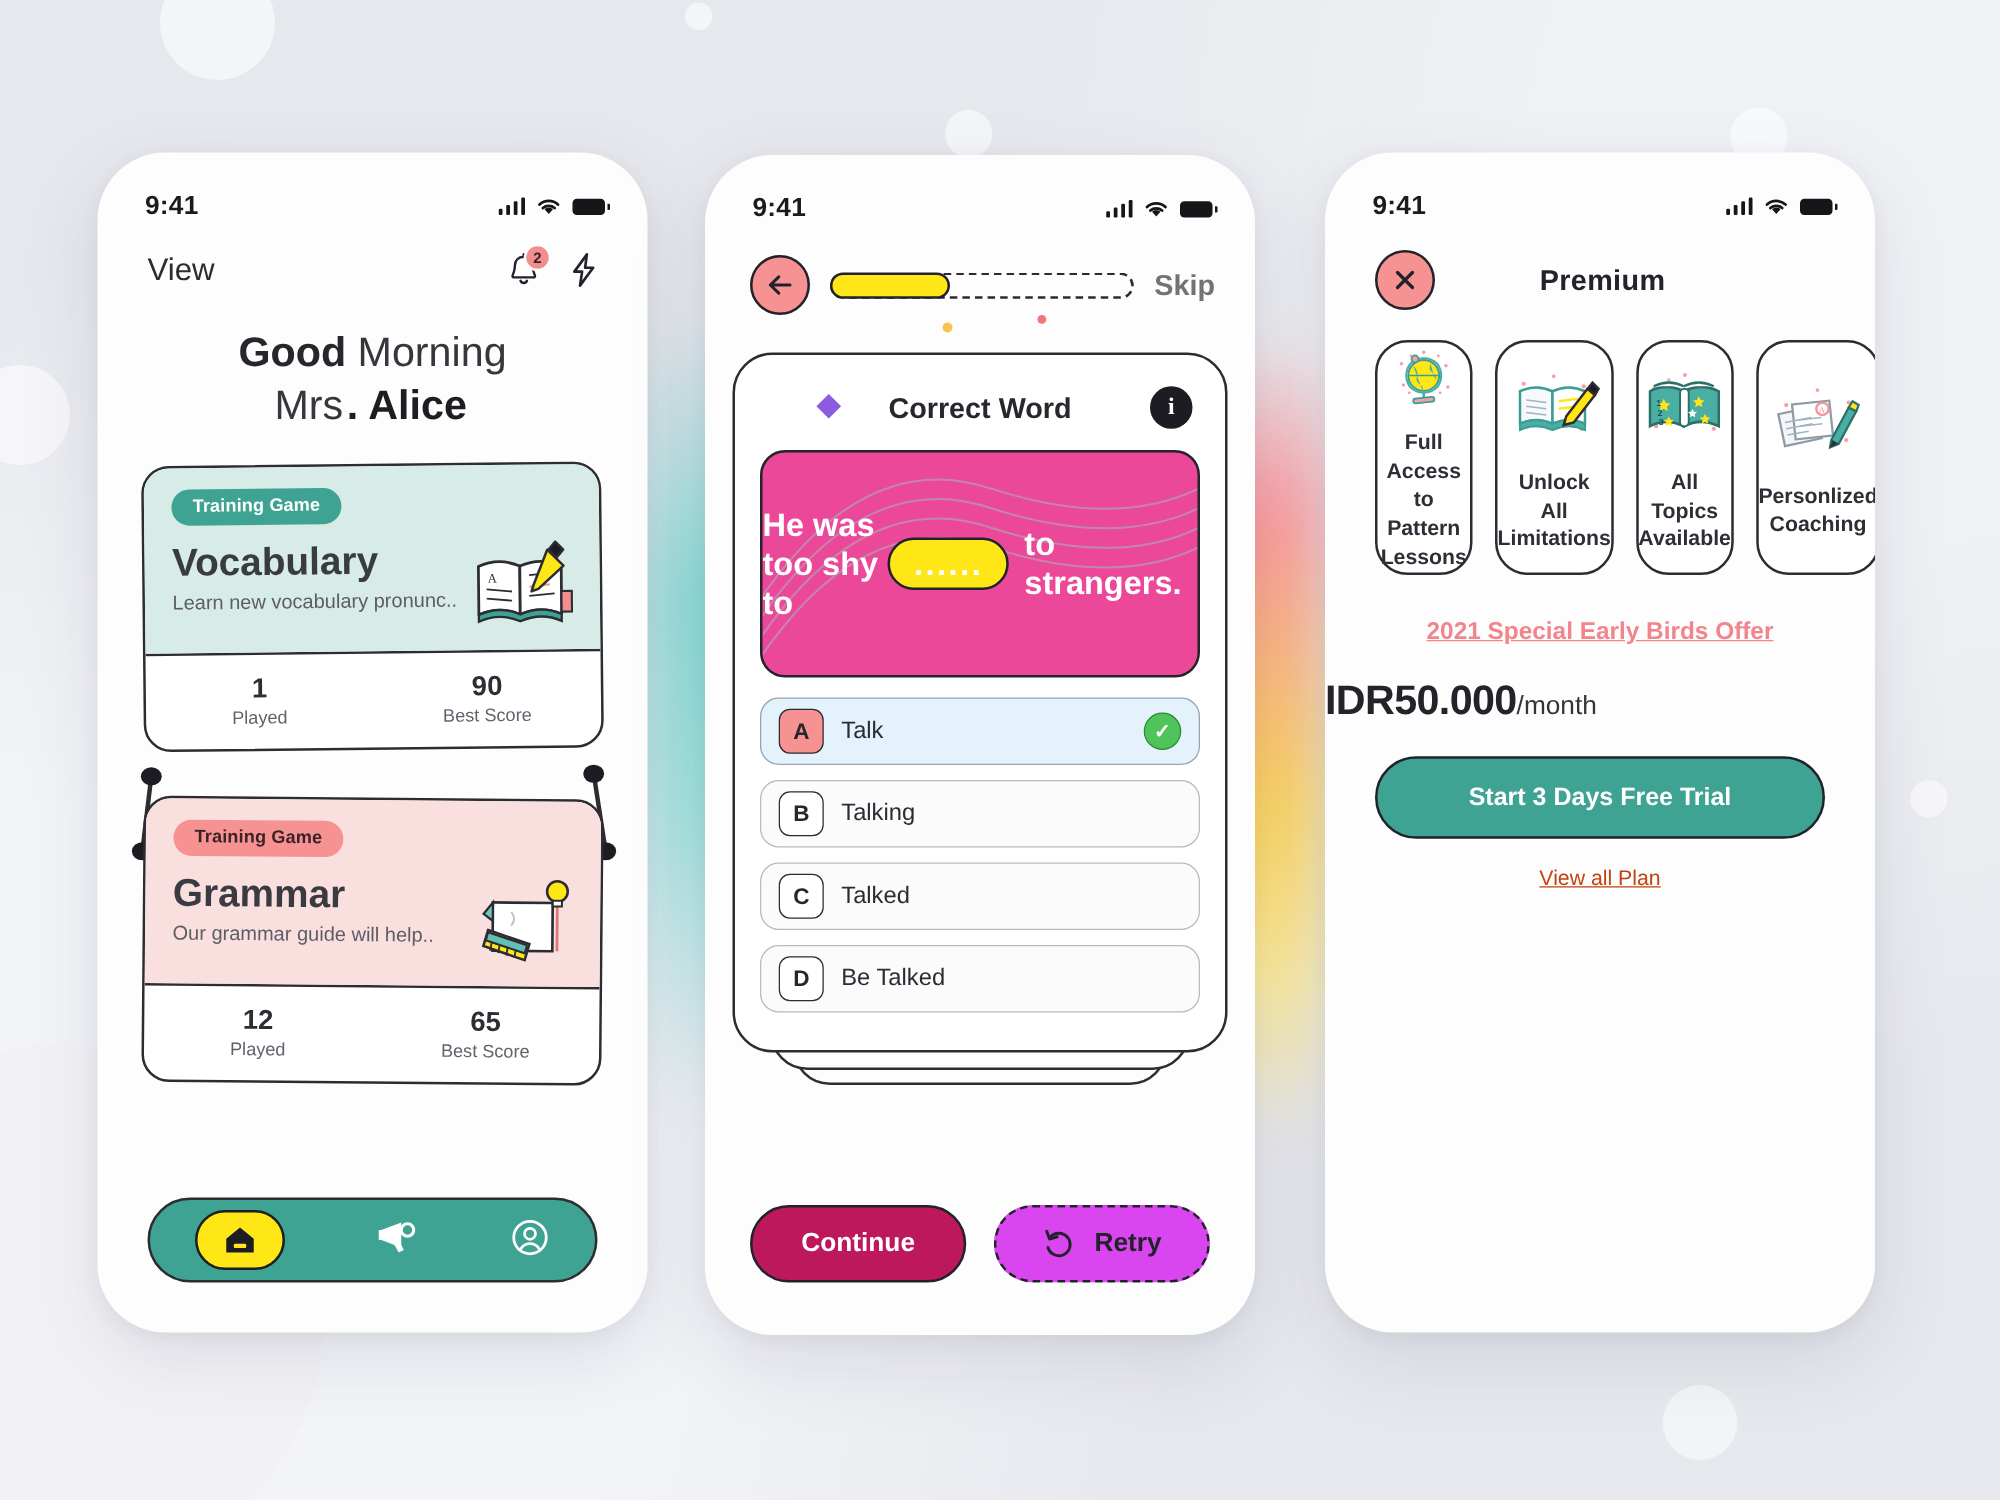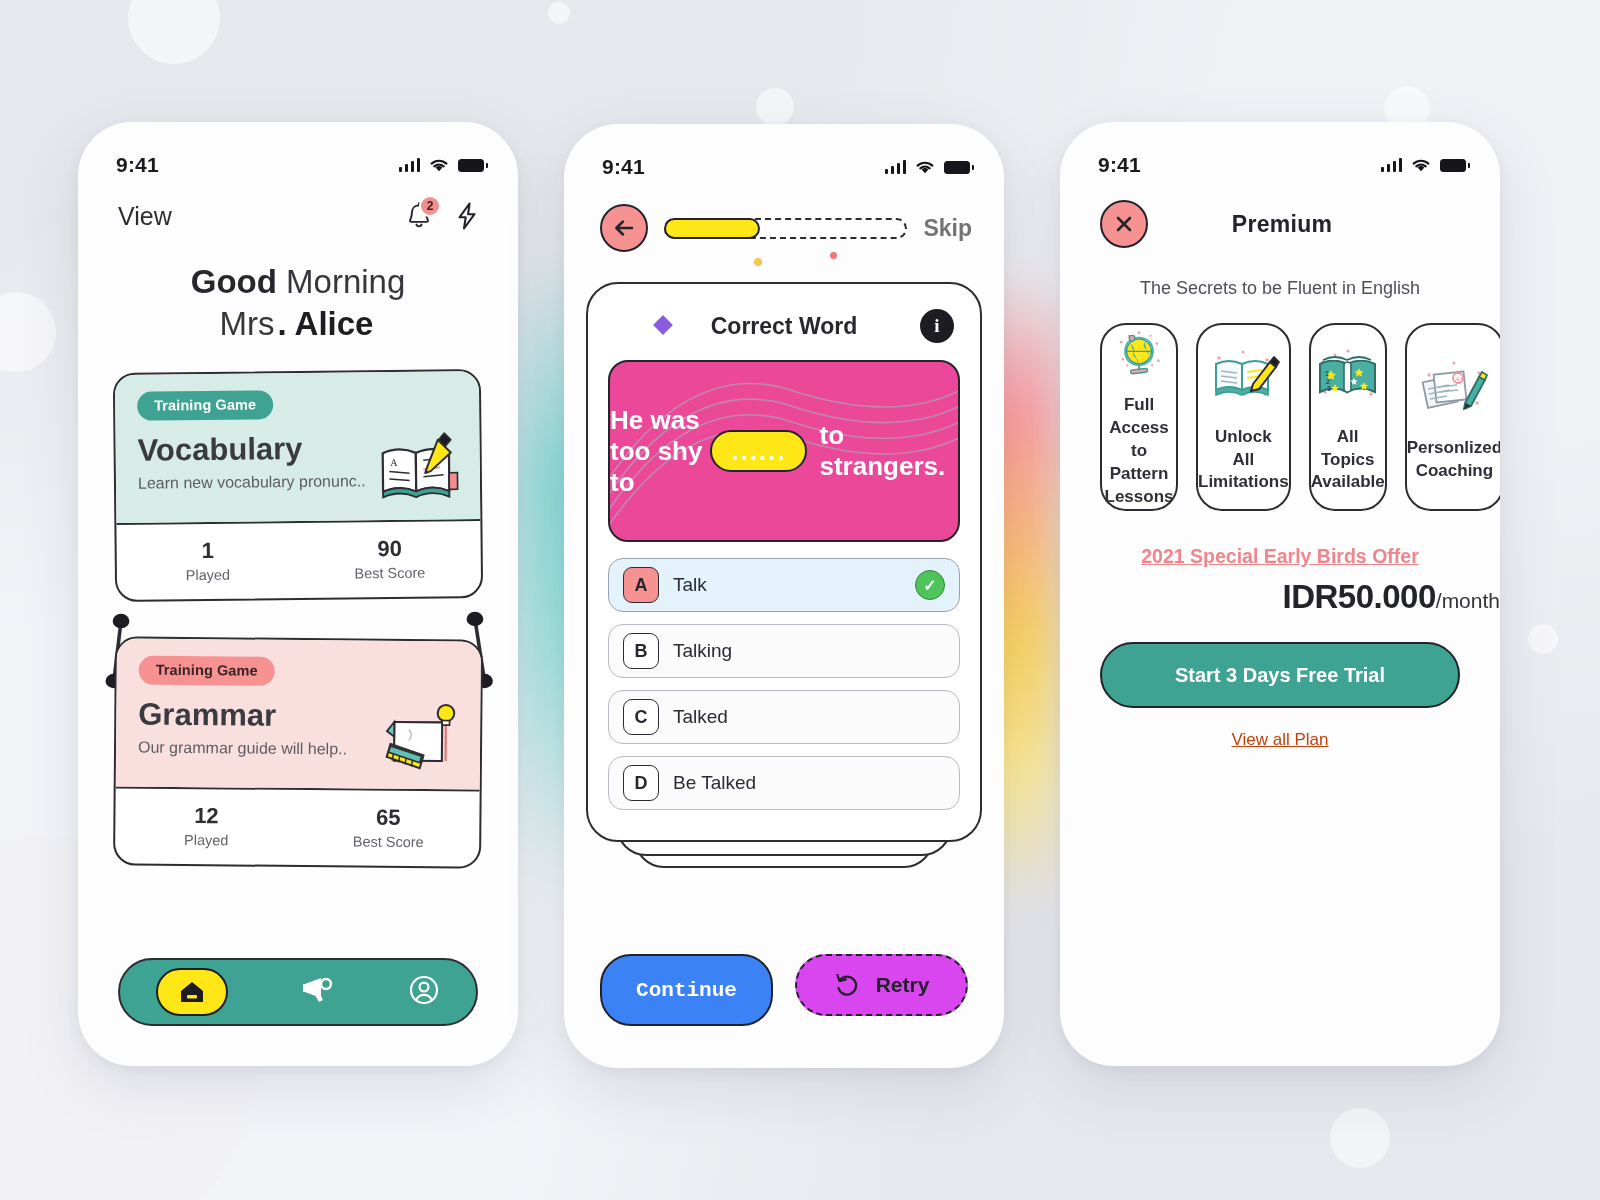--- a/index.html
+++ b/index.html
@@ -149,39 +149,39 @@
   .opt.sel { background:#e3f2fb; border-color:#9aa2ad; }
   .optkey {
     width:36px;height:36px;border-radius:9px;border:1.8px solid #2b2b33;background:#fff;
     display:flex;align-items:center;justify-content:center;font-size:18px;font-weight:bold;color:#26262d;
   }
   .opt.sel .optkey { background:#f79292; }
   .opttext { font-size:19px; color:#2b2b33; flex:1; }
   .check { width:30px;height:30px;border-radius:50%;background:#4fc45a;border:1.8px solid #2e8a36;
            display:flex;align-items:center;justify-content:center;color:#fff;font-size:16px;font-weight:bold; }
   .p2-foot { position:absolute; left:36px; right:36px; bottom:42px; display:flex; gap:22px; }
-  .btn-continue { flex:1; height:72px; border-radius:31px; background:#3b82f6; border:2.4px solid #22222a;
-                  display:flex;align-items:center;justify-content:center;color:#fff;font-size:21px;font-weight:bold;font-family:Liberation Mono, monospace; }
+  .btn-continue { flex:1; height:62px; border-radius:31px; background:#be185d; border:2.4px solid #22222a;
+                  display:flex;align-items:center;justify-content:center;color:#fff;font-size:21px;font-weight:bold; }
   .btn-retry { flex:1; height:62px; border-radius:31px; background:#d946ef; border:2.6px dashed #22222a;
                display:flex;align-items:center;justify-content:center;gap:16px;color:#22222a;font-size:21px;font-weight:bold; }
   
   .p3-head { display:flex; align-items:center; padding:14px 36px 0 40px; }
   .circx { width:48px;height:48px;border-radius:50%;background:#f79292;border:2.4px solid #22222a;
            display:flex;align-items:center;justify-content:center;flex:0 0 auto; }
   .p3-title { flex:1; text-align:center; font-size:23px; font-weight:bold; color:#23232a; margin-right:48px; letter-spacing:.3px; }
   .p3-sub { text-align:center; font-size:18px; color:#4f4f58; margin-top:30px; }
   .feat-grid { display:grid; grid-template-columns:1fr 1fr 1fr 1fr; gap:18px; padding:0 40px; margin-top:24px; }
   .feat {
     border:2.2px solid #2c2c32; border-radius:26px; background:#fff; height:188px;
     display:flex; flex-direction:column; align-items:center; justify-content:center; gap:12px;
   }
   .feat-label { text-align:center; font-size:17px; font-weight:bold; color:#2e2e36; line-height:1.35; }
   .offer { text-align:center; margin-top:34px; font-size:19.5px; font-weight:bold; color:#f2858c;
            text-decoration:underline; }
-  .price { text-align:right; margin-top:10px;padding-left:36px; }
+  .price { text-align:left; margin-top:24px; }
   .price .amt { font-size:33px; font-weight:bold; color:#23232a; letter-spacing:-.5px; }
   .price .per { font-size:21px; color:#34343c; }
   .cta { margin:26px 40px 0; height:66px; border-radius:33px; background:#3fa393; border:2.4px solid #22222a;
          display:flex;align-items:center;justify-content:center;color:#fff;font-size:20px;font-weight:bold; }
   .viewall { text-align:center; margin-top:22px; font-size:17px; color:#c2410c; text-decoration:underline; }
 </style>
 </head>
 <body>
 
 <div class="bg-wash"></div>
@@ -466,21 +466,20 @@
 
   <div class="p3-head">
     <div class="circx">
       <svg width="22" height="22" viewBox="0 0 22 22">
         <path d="M5 5 L17 17 M17 5 L5 17" stroke="#22222a" stroke-width="2.6" stroke-linecap="round"></path>
       </svg>
     </div>
     <div class="p3-title">Premium</div>
   </div>
 
-  <div class="p3-sub">The Secrets to be Fluent in English</div>
 
   <div class="feat-grid">
     <div class="feat">
       <svg width="74" height="74" viewBox="0 0 74 74">
         <g fill="#f4a0a6">
             <circle cx="14" cy="22" r="1.8"></circle>
             <circle cx="60" cy="24" r="1.8"></circle>
             <circle cx="16" cy="44" r="1.8"></circle>
             <circle cx="62" cy="46" r="1.8"></circle>
             <circle cx="37" cy="10" r="1.8"></circle>

